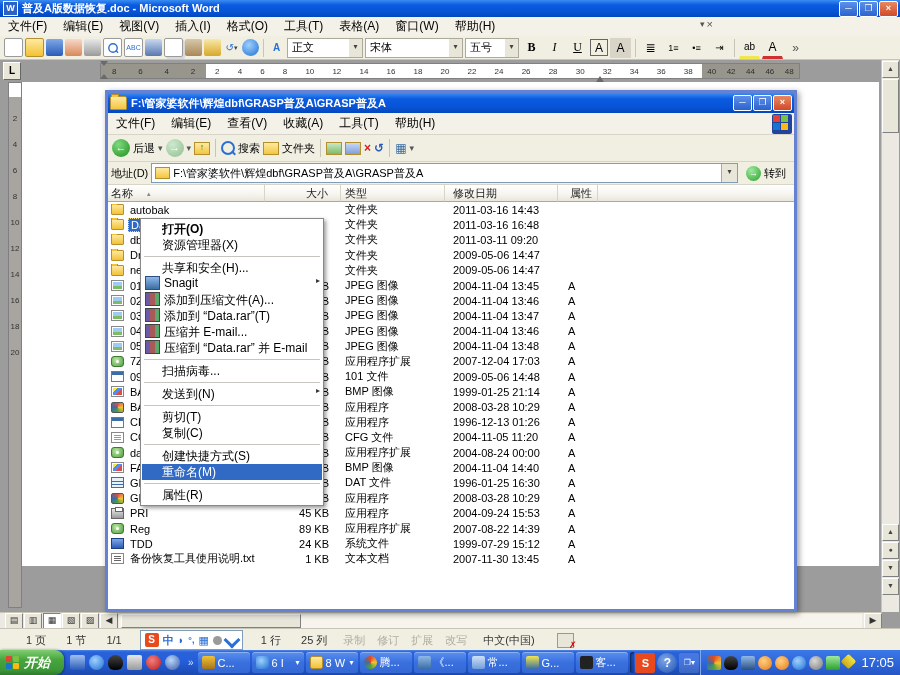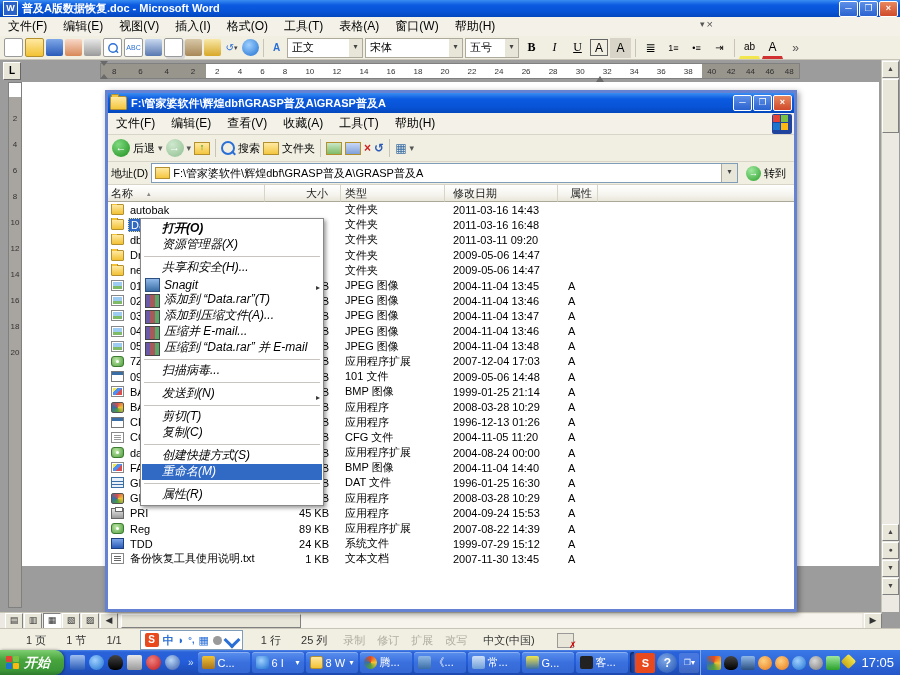--- a/index.html
+++ b/index.html
@@ -121,21 +121,21 @@
   .fi.dat{background:#e8f0fa;border:1px solid #3a6ea5;}
   .fi.dat:after{content:"";position:absolute;left:0;top:3px;right:0;height:1px;background:#3a6ea5;box-shadow:0 3px 0 #3a6ea5;}
   .fi.printer{background:linear-gradient(#e8e8e8,#9a9a9a);border:1px solid #666;}
   .fi.printer:before{content:"";position:absolute;left:3px;top:-2px;width:6px;height:3px;background:#fff;border:1px solid #666;}
   .fi.sys{background:linear-gradient(#7fa8e8,#2a5bb8);border:1px solid #1d3f80;}
   .fi.txt{background:#fff;border:1px solid #888;}
   .fi.txt:after{content:"";position:absolute;left:2px;top:2px;width:7px;height:1px;background:#666;box-shadow:0 2px 0 #666,0 4px 0 #666;}
   
   .cmenu{position:absolute;left:140px;top:218px;width:180px;background:#fff;border:1px solid #888;
     box-shadow:2px 2px 4px rgba(0,0,0,.4);z-index:50;padding:2px 1px;font-size:12px;}
-  .cm-item{height:16px;display:flex;align-items:flex-end;padding:0 2px 0 3px;position:relative;font-style:italic;}
+  .cm-item{height:16px;display:flex;align-items:flex-start;padding:0 2px 0 3px;position:relative;}
   .cm-item .ci{width:13px;height:12px;margin-right:4px;flex:0 0 auto;position:relative;}
   .cm-item .cl{flex:1;white-space:nowrap;overflow:hidden;}
   .cm-item .ar{width:10px;font-size:8px;text-align:right;color:#333;}
   .cm-item.bold .cl{font-weight:bold;}
   .cm-item.hl{background:#316ac5;color:#fff;}
   .cm-item.hl .ar{color:#fff;}
   .cm-item.sepi{height:7px;}
   .cm-item.sepi:after{content:"";position:absolute;left:2px;right:2px;top:3px;height:1px;background:#c8c5c0;}
   .ci.rar{background:linear-gradient(90deg,#6a5aa8 33%,#a85a5a 33% 66%,#5aa86a 66%);border:1px solid #444;}
   .ci.snagit{background:linear-gradient(#8fb8e8,#3a6ea5);border:1px solid #2a4f80;}
@@ -709,27 +709,27 @@
       </div>
 
       <div class="cm-item">
         <span class="ci snagit"></span>
         <span class="cl">Snagit</span>
         <span class="ar">▸</span>
       </div>
 
       <div class="cm-item">
         <span class="ci rar"></span>
+        <span class="cl">添加到压缩文件(A)...</span>
+        <span class="ar"></span>
+      </div>
+
+      <div class="cm-item">
+        <span class="ci rar"></span>
         <span class="cl">添加到 “Data.rar”(T)</span>
-        <span class="ar"></span>
-      </div>
-
-      <div class="cm-item">
-        <span class="ci rar"></span>
-        <span class="cl">添加到压缩文件(A)...</span>
         <span class="ar"></span>
       </div>
 
       <div class="cm-item">
         <span class="ci rar"></span>
         <span class="cl">压缩并 E-mail...</span>
         <span class="ar"></span>
       </div>
 
       <div class="cm-item">

